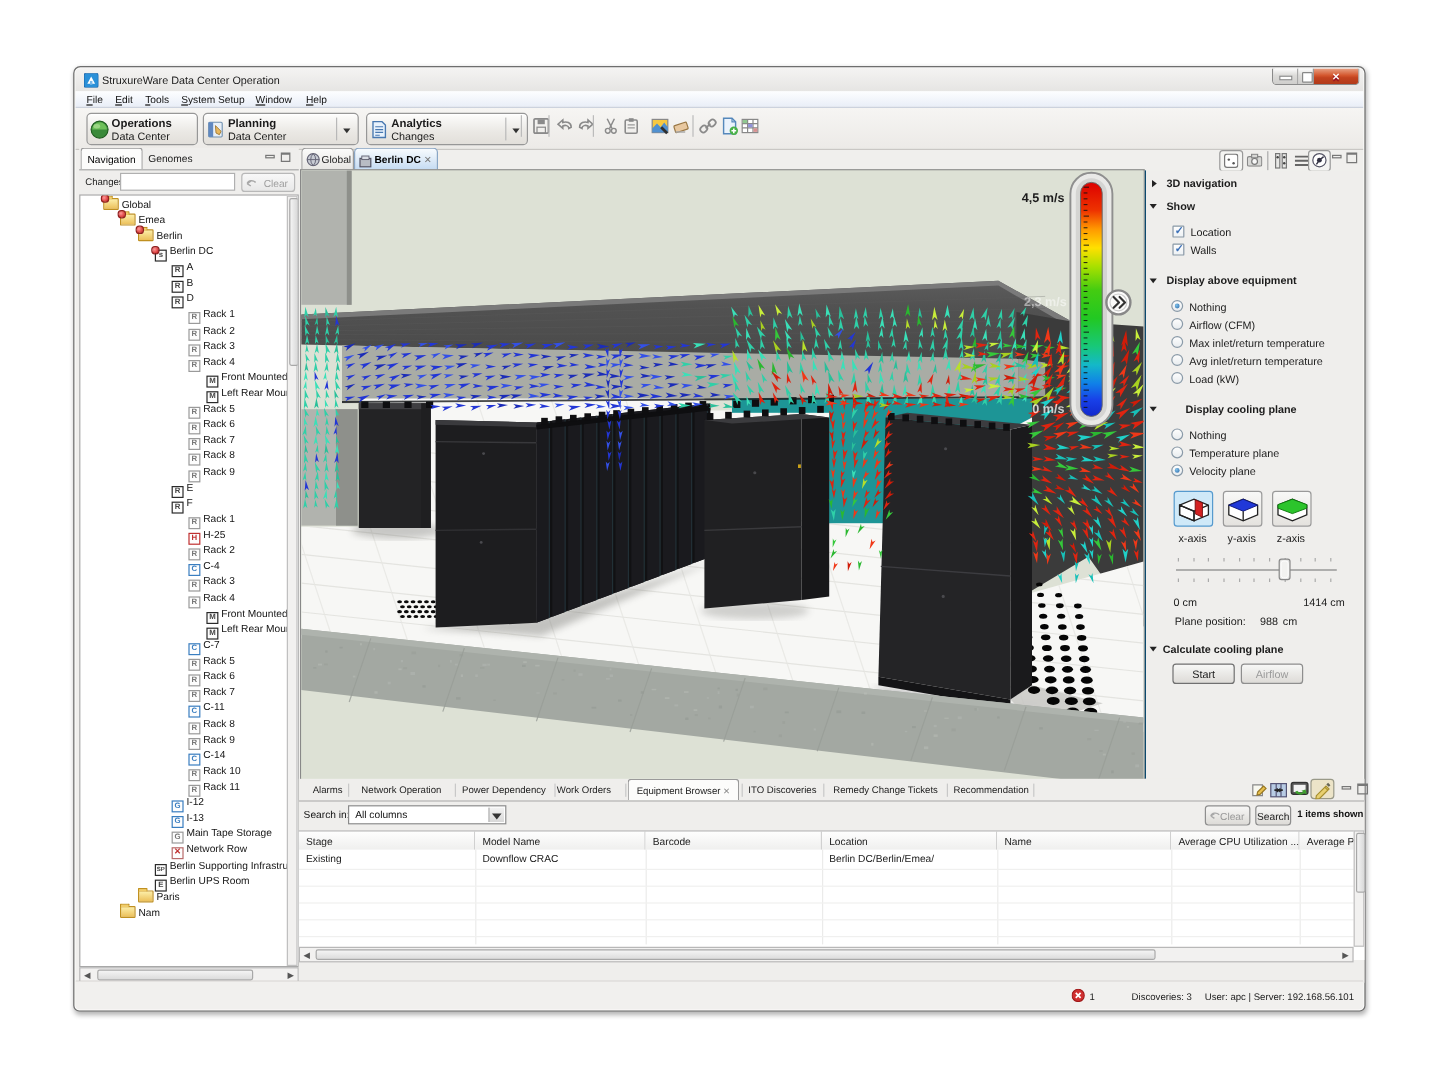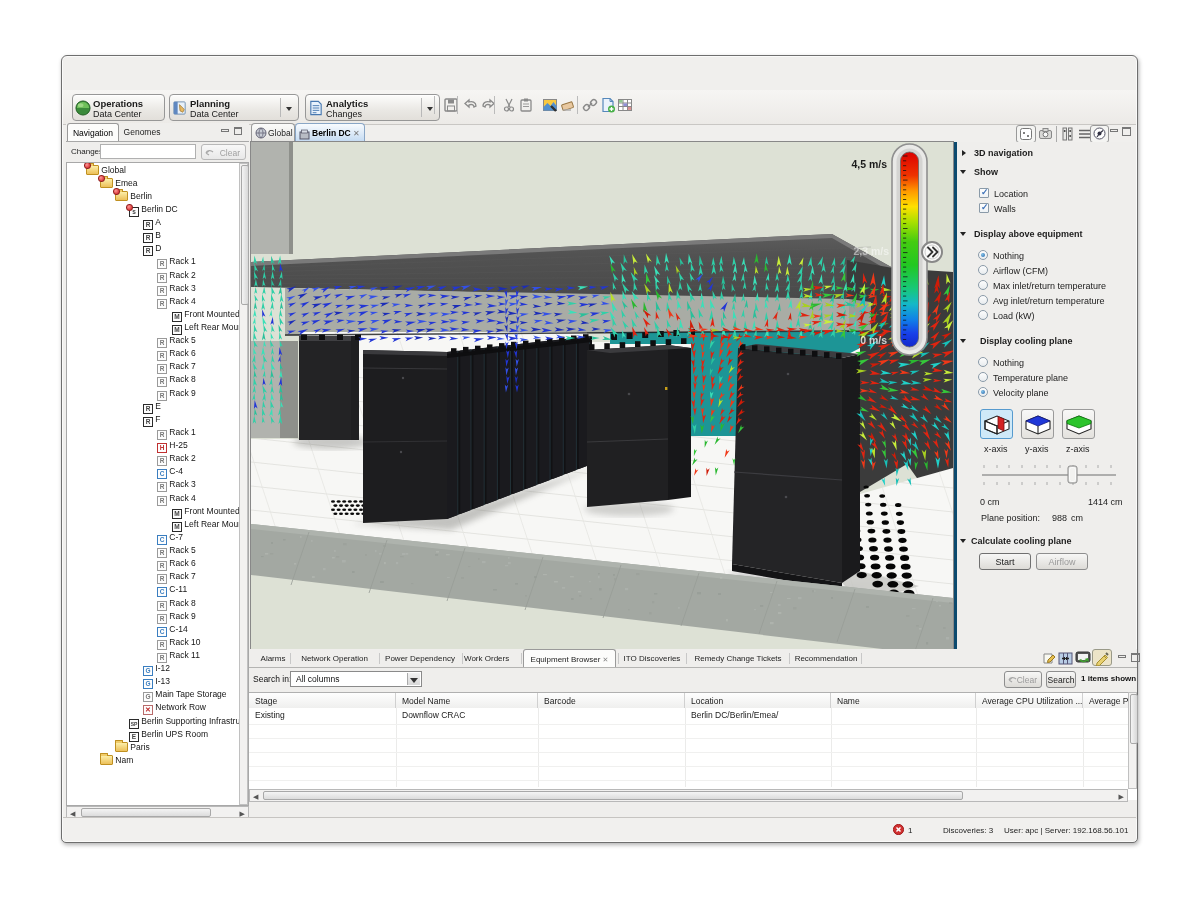--- a/index.html
+++ b/index.html
@@ -41,21 +41,21 @@
 .badge:after{content:"";position:absolute;left:-4px;top:-4px;width:5px;height:5px;border-radius:3px;background:radial-gradient(circle at 35% 35%,#ff9898,#e04848 60%,#b82020);border:1px solid #902020}
 .hsb{position:absolute;height:13px;background:#f2f1f0;border:1px solid #b8b8b8}
 .hsb .th{position:absolute;top:1px;height:9px;background:linear-gradient(#f4f4f4,#dcdcdc);border:1px solid #a8a8a8;border-radius:2px}
 .hsb .ar{position:absolute;top:2px;font-size:7px;color:#555;line-height:9px}
 .vsb{position:absolute;width:9px;background:#f2f1f0;border:1px solid #c0c0c0}
 .vsb .th{position:absolute;left:1px;width:5px;background:linear-gradient(90deg,#f4f4f4,#d8d8d8);border:1px solid #a8a8a8;border-radius:2px}
 
 .etab{position:absolute;top:67px;height:19px;font-size:8.5px;color:#222;border:1px solid #9a9a9a;border-bottom:none;border-radius:4px 4px 0 0;background:linear-gradient(#fbfbfa,#e6e5e2);white-space:nowrap}
 .etab.act{background:linear-gradient(#f8fbfe,#c3daf2);border-color:#89a6c6;color:#000}
 
-#rpanel{position:absolute;left:892px;top:86px;width:182px;height:507px;background:#efeeec;border-left:3px solid #0c4a6e;font-size:9px;color:#1c1c1c}
+#rpanel{position:absolute;left:892px;top:86px;width:182px;height:507px;background:#efeeec;border-left:1px solid #0c4a6e;font-size:9px;color:#1c1c1c}
 #rpanel .abs{white-space:nowrap}
 .tri{position:absolute;width:0;height:0}
 .tri.down{border:3.5px solid transparent;border-top:4.5px solid #222;}
 .tri.right{border:3.5px solid transparent;border-left:4.5px solid #222;}
 .cb{position:absolute;width:10px;height:10px;border:1px solid #8a9aa8;background:linear-gradient(#fdfdfd,#eef2f5);border-radius:1px}
 .cb:before{content:"\2713";position:absolute;left:1px;top:-2px;font-size:9px;font-weight:bold;color:#3c71b8}
 .rb{position:absolute;width:10px;height:10px;border-radius:5px;border:1px solid #8a9aa8;background:linear-gradient(#fdfdfd,#e8ecef)}
 .rb.on:before{content:"";position:absolute;left:2px;top:2px;width:4px;height:4px;border-radius:2px;background:radial-gradient(circle at 35% 35%,#7ec0e8,#2a66a8)}
 .axbtn{position:absolute;width:33px;height:30px;border:1px solid #9a9a9a;border-radius:3px;background:linear-gradient(#f8f8f7,#e4e2de)}
 .axbtn.sel{background:#cfe9f8;border-color:#569ace}
@@ -69,20 +69,41 @@
 #btable{position:absolute;left:0;top:43px;width:888px;height:108px;background:#fff;border-top:1px solid #b0b0b0;overflow:hidden}
 .th{position:absolute;top:0;height:15px;font-size:8.5px;color:#222;border-right:1px solid #d0d0d0;background:linear-gradient(#fefefe,#efefee);padding:3px 0 0 6px;white-space:nowrap;overflow:hidden}
 .td{position:absolute;font-size:8.5px;color:#1a1a1a;padding-left:6px;white-space:nowrap}
 .gl{position:absolute;width:1px;background:#ebebea}
 .rl{position:absolute;height:1px;background:#f0f0ef;left:0;right:8px}
 #combo{position:absolute;height:16px;background:#fff;border:1px solid #8a8a8a;font-size:8.5px;color:#111}
 #combo .dd{position:absolute;right:1px;top:1px;bottom:1px;width:13px;background:linear-gradient(#f2f2f2,#d8d8d8);border-left:1px solid #aaa}
 #combo .dd:before{content:"";position:absolute;left:2px;top:5px;border:4px solid transparent;border-top:5px solid #333}
 </style></head><body>
 <div id="win">
+    <div id="titlebar">
+      <svg class="abs" style="left:7px;top:4px" width="12" height="12" viewBox="0 0 13 13">
+        <rect width="13" height="13" rx="2" fill="#2a90d8" stroke="#1864aa"></rect>
+        <path d="M3,9.5 L6.5,3 L10,9.5 Z" fill="#fff"></path>
+        <rect x="5.4" y="7" width="2.2" height="3.4" fill="#7ab8e8"></rect>
+      </svg>
+      <span class="ttl">StruxureWare Data Center Operation</span>
+      <div id="winbtns">
+        <div class="wb" id="wb-min"></div>
+        <div class="wb" id="wb-max"></div>
+        <div class="wb" id="wb-close"></div>
+      </div>
+    </div>
+    <div id="menubar">
+      <span style="left:9px"><u>F</u>ile</span>
+      <span style="left:33px"><u>E</u>dit</span>
+      <span style="left:58px"><u>T</u>ools</span>
+      <span style="left:88px"><u>S</u>ystem Setup</span>
+      <span style="left:150px"><u>W</u>indow</span>
+      <span style="left:192px"><u>H</u>elp</span>
+    </div>
     <div id="toolbar">
       <div class="bigbtn" style="left:9px;width:93px">
         <svg class="abs" style="left:2px;top:5px" width="16" height="16" viewBox="0 0 17 17">
           <circle cx="8.5" cy="8.5" r="7.5" fill="#3a8a3a" stroke="#1e5c1e"></circle>
           <path d="M2,8.5 a6.5,6.5 0 0 1 13,0" fill="#6ec05a"></path>
           <ellipse cx="6" cy="5.5" rx="3" ry="2" fill="#a8dc90" opacity="0.8"></ellipse>
         </svg>
         <span class="bt">Operations</span>
         <span class="bs">Data Center</span>
       </div>
@@ -1540,21 +1561,21 @@
       <div class="abs" style="left:36px;top:109px">Nothing</div>
       <div class="rb" style="left:21px;top:123px"></div>
       <div class="abs" style="left:36px;top:124px">Airflow (CFM)</div>
       <div class="rb" style="left:21px;top:138px"></div>
       <div class="abs" style="left:36px;top:139px">Max inlet/return temperature</div>
       <div class="rb" style="left:21px;top:153px"></div>
       <div class="abs" style="left:36px;top:154px">Avg inlet/return temperature</div>
       <div class="rb" style="left:21px;top:168px"></div>
       <div class="abs" style="left:36px;top:169px">Load (kW)</div>
       <div class="tri down" style="left:3px;top:197px"></div>
-      <div class="abs" style="left:23px;top:194px"><b>Display cooling plane</b></div>
+      <div class="abs" style="left:33px;top:194px"><b>Display cooling plane</b></div>
       <div class="rb" style="left:21px;top:215px"></div>
       <div class="abs" style="left:36px;top:216px">Nothing</div>
       <div class="rb" style="left:21px;top:230px"></div>
       <div class="abs" style="left:36px;top:231px">Temperature plane</div>
       <div class="rb on" style="left:21px;top:245px"></div>
       <div class="abs" style="left:36px;top:246px">Velocity plane</div>
       <div class="axbtn sel" style="left:23px;top:267px;padding:4px 0 0 2px"><svg width="28" height="22" viewBox="0 0 28 22">
           <path d="M2,7 L14,2 L26,7 L26,15 L14,20 L2,15 Z" fill="#fff" stroke="#222" stroke-width="1.1"></path>
           <path d="M2,7 L14,12 L26,7 M14,12 L14,20" fill="none" stroke="#222" stroke-width="1.1"></path>
           <path d="M15,2.5 L21,5 L21,17 L15,14.2 Z" fill="#d42222" stroke="#7a1010" stroke-width="0.8"></path>

